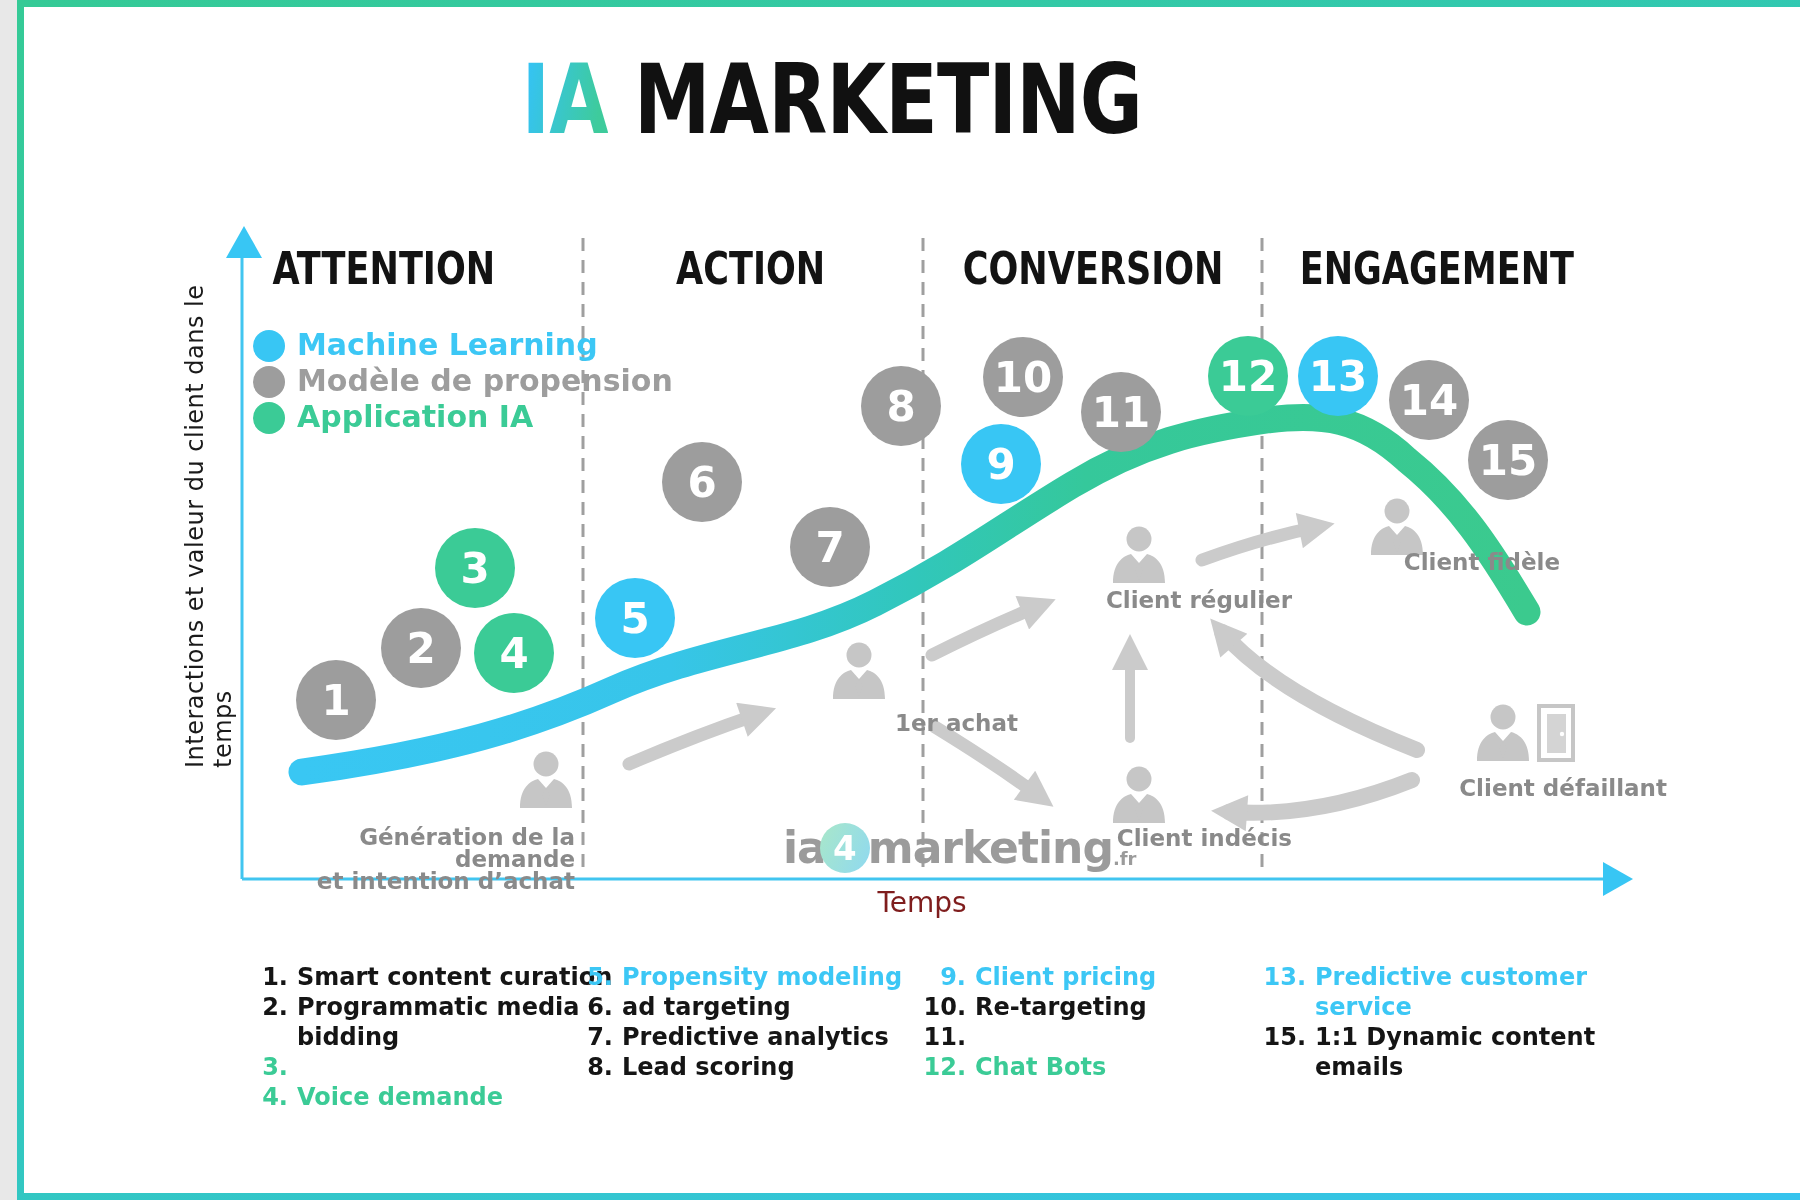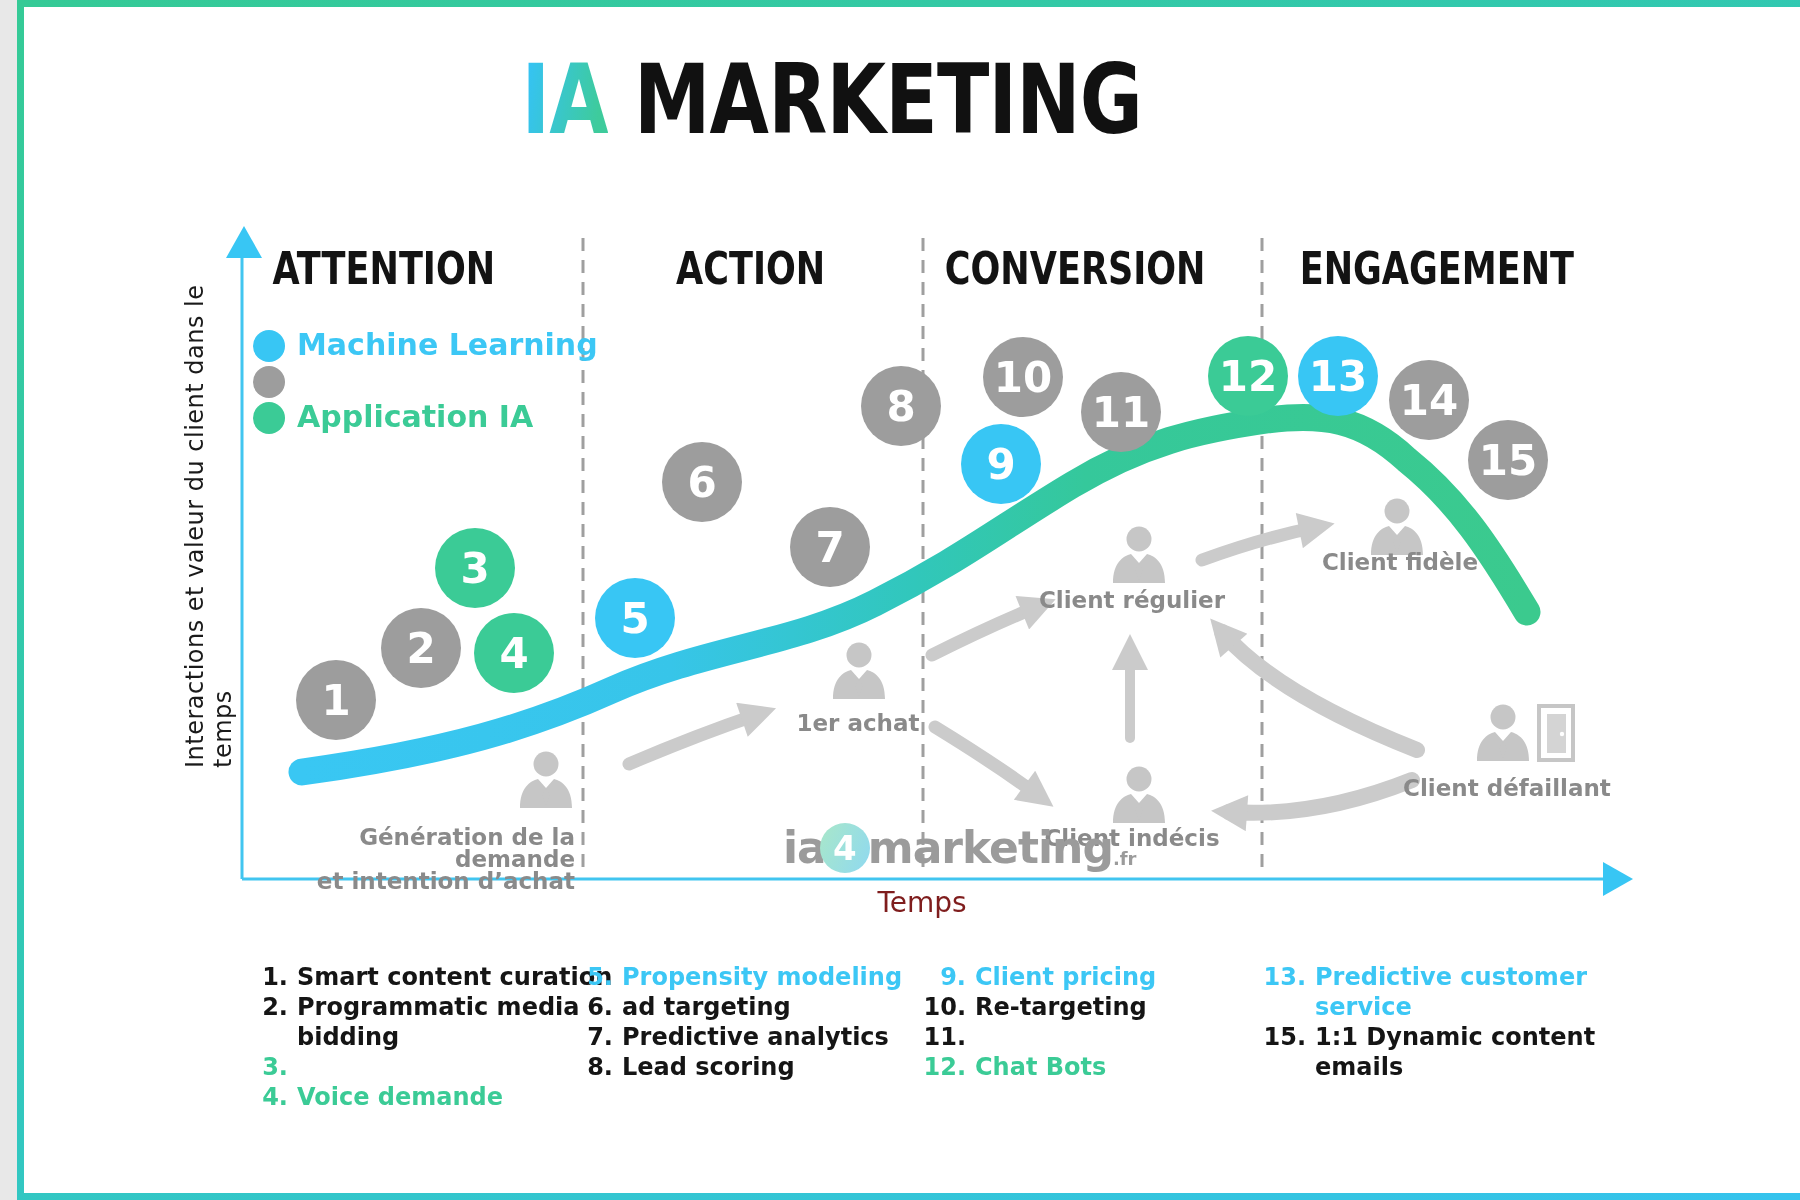--- a/index.html
+++ b/index.html
@@ -17,21 +17,21 @@
   
   #legend{position:absolute;left:236px;top:326px;}
   .legend-row{display:flex;align-items:flex-end;height:36px;}
   .legend-dot{width:32px;height:32px;border-radius:50%;margin-right:12px;flex:none;}
   .legend-label{font-size:30px;font-weight:bold;white-space:nowrap;}
   
   .bubble{position:absolute;width:80px;height:80px;border-radius:50%;color:#fff;font-size:42px;font-weight:bold;display:flex;align-items:center;justify-content:center;}
   .bg-blue{background:#38c6f4;} .bg-gray{background:#9d9d9d;} .bg-green{background:#3bcb96;}
   .fg-blue{color:#3cc7f5;} .fg-gray{color:#9d9d9d;} .fg-green{color:#3bcb96;} .fg-dark{color:#151515;}
   
-  .journey-label{position:absolute;width:320px;text-align:center;font-size:23px;font-weight:bold;color:#8a8a8a;white-space:pre-line;line-height:22px;}
+  .journey-label{position:absolute;width:320px;text-align:right;font-size:23px;font-weight:bold;color:#8a8a8a;white-space:pre-line;line-height:22px;}
   #generation-label{position:absolute;left:258px;top:826px;width:300px;text-align:right;font-size:23px;font-weight:bold;color:#8a8a8a;white-space:pre-line;line-height:22px;}
   
   #y-axis-label{position:absolute;left:166px;top:228px;width:52px;height:540px;writing-mode:vertical-rl;transform:rotate(180deg);display:flex;align-items:center;justify-content:center;font-size:24px;font-weight:500;color:#1a1a1a;letter-spacing:0.5px;}
   #x-axis-label{position:absolute;left:805px;top:886px;width:200px;text-align:center;font-size:28px;font-weight:500;color:#7f1d1d;}
   
   #watermark{position:absolute;left:766px;top:822px;display:flex;align-items:center;}
   #watermark .wm-txt{font-size:44px;font-weight:bold;color:#9b9b9b;letter-spacing:-1px;}
   #watermark .wm-circle{width:50px;height:50px;border-radius:50%;background:linear-gradient(115deg,#a9e7c9,#8fd9f0);color:#fff;font-size:34px;font-weight:bold;display:flex;align-items:center;justify-content:center;margin:0 2px 0 0;position:relative;left:-6px;}
   #watermark .wm-marketing{position:relative;left:-10px;}
   #watermark .wm-tld{font-size:18px;font-weight:bold;color:#9b9b9b;align-self:flex-end;position:relative;left:-10px;top:-4px;}
@@ -111,31 +111,32 @@
       <rect x="1530" y="714" width="19" height="39" fill="#d4d4d4"></rect>
       <circle cx="1545" cy="734" r="2.2" fill="#ffffff"></circle>
     </g>
   </svg>
 
   <div id="title"><span class="tcond"><span class="ia">IA</span><span> MARKETING</span></span></div>
 
   <div id="phase-labels">
           <div class="phase-label" style="left: 117px;"><span class="cond">ATTENTION</span></div>
           <div class="phase-label" style="left: 484px;"><span class="cond">ACTION</span></div>
-          <div class="phase-label" style="left: 808px; text-align: center;"><span class="cond">CONVERSION</span></div>
+          <div class="phase-label" style="left: 826px; text-align: center;"><span class="cond">CONVERSION</span></div>
           <div class="phase-label" style="left: 1170px;"><span class="cond">ENGAGEMENT</span></div>
         </div>
 
   <div id="legend">
           <div class="legend-row">
             <div class="legend-dot bg-blue"></div>
             <div class="legend-label fg-blue">Machine Learning</div>
           </div>
           <div class="legend-row">
             <div class="legend-dot bg-gray"></div>
+            <div class="legend-label fg-gray">Modèle de propension</div>
           </div>
           <div class="legend-row">
             <div class="legend-dot bg-green"></div>
             <div class="legend-label fg-green">Application IA</div>
           </div>
         </div>
 
   <div id="bubbles">
           <div class="bubble bg-gray" style="left: 279px; top: 660px;">1</div>
           <div class="bubble bg-gray" style="left: 364px; top: 608px;">2</div>

